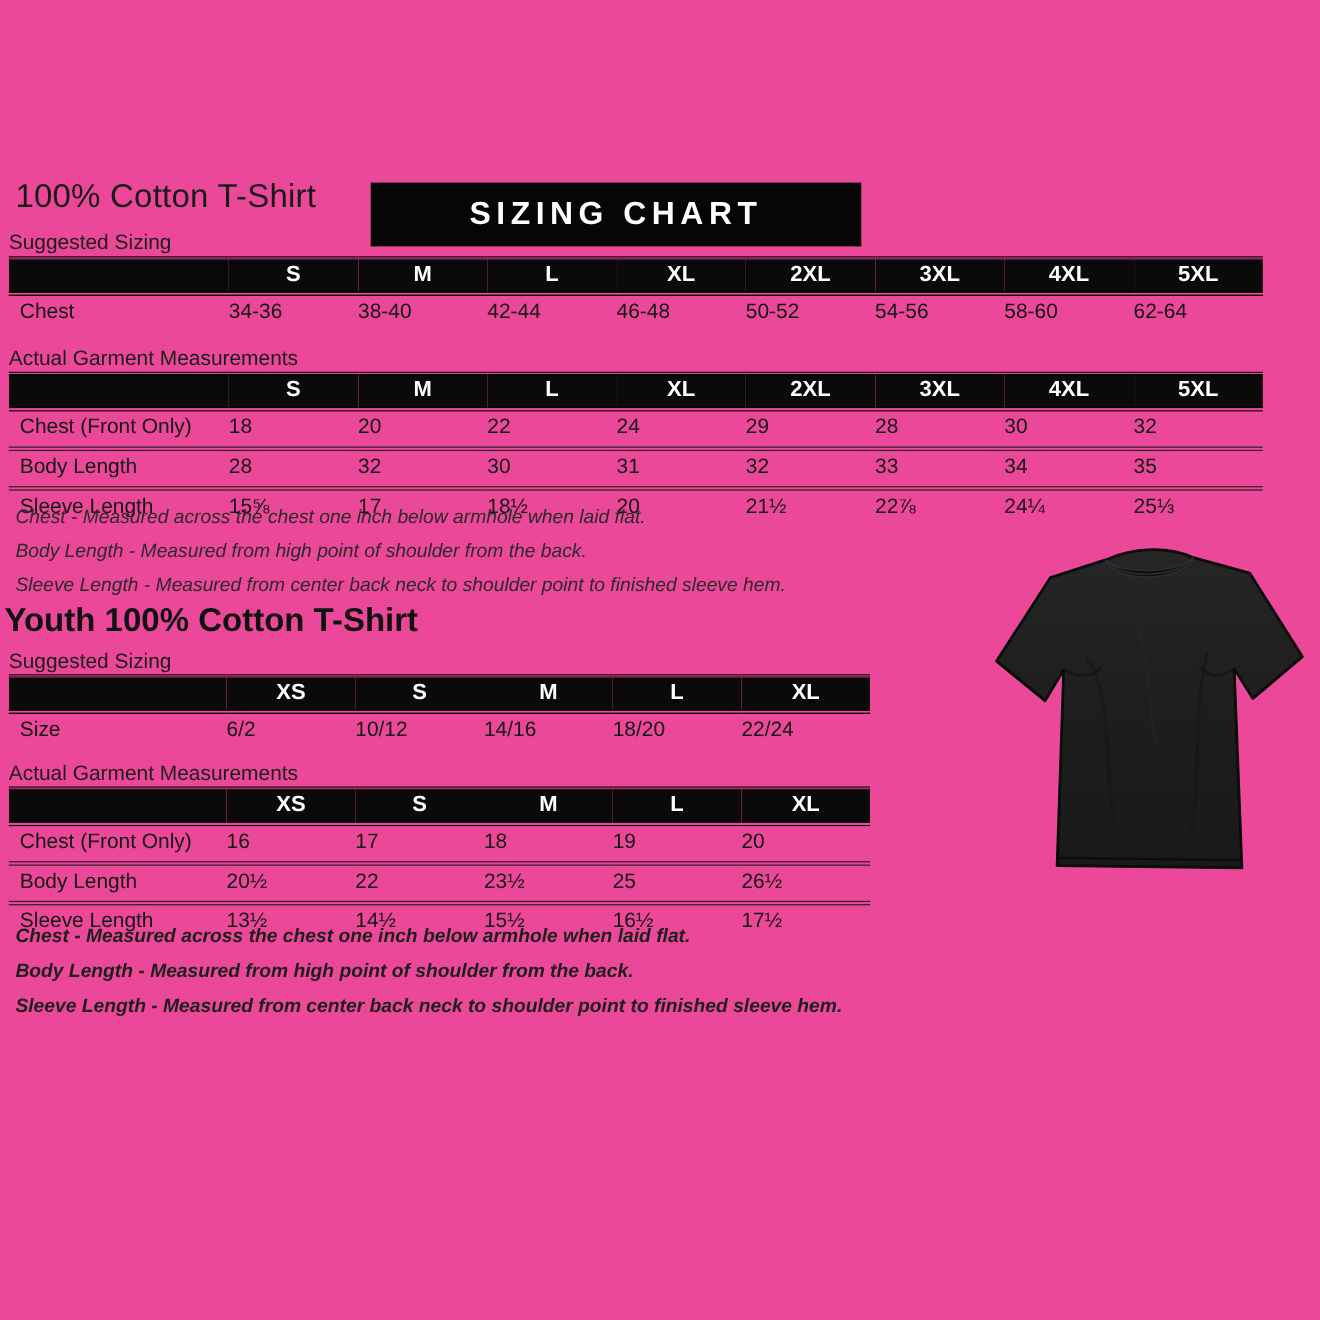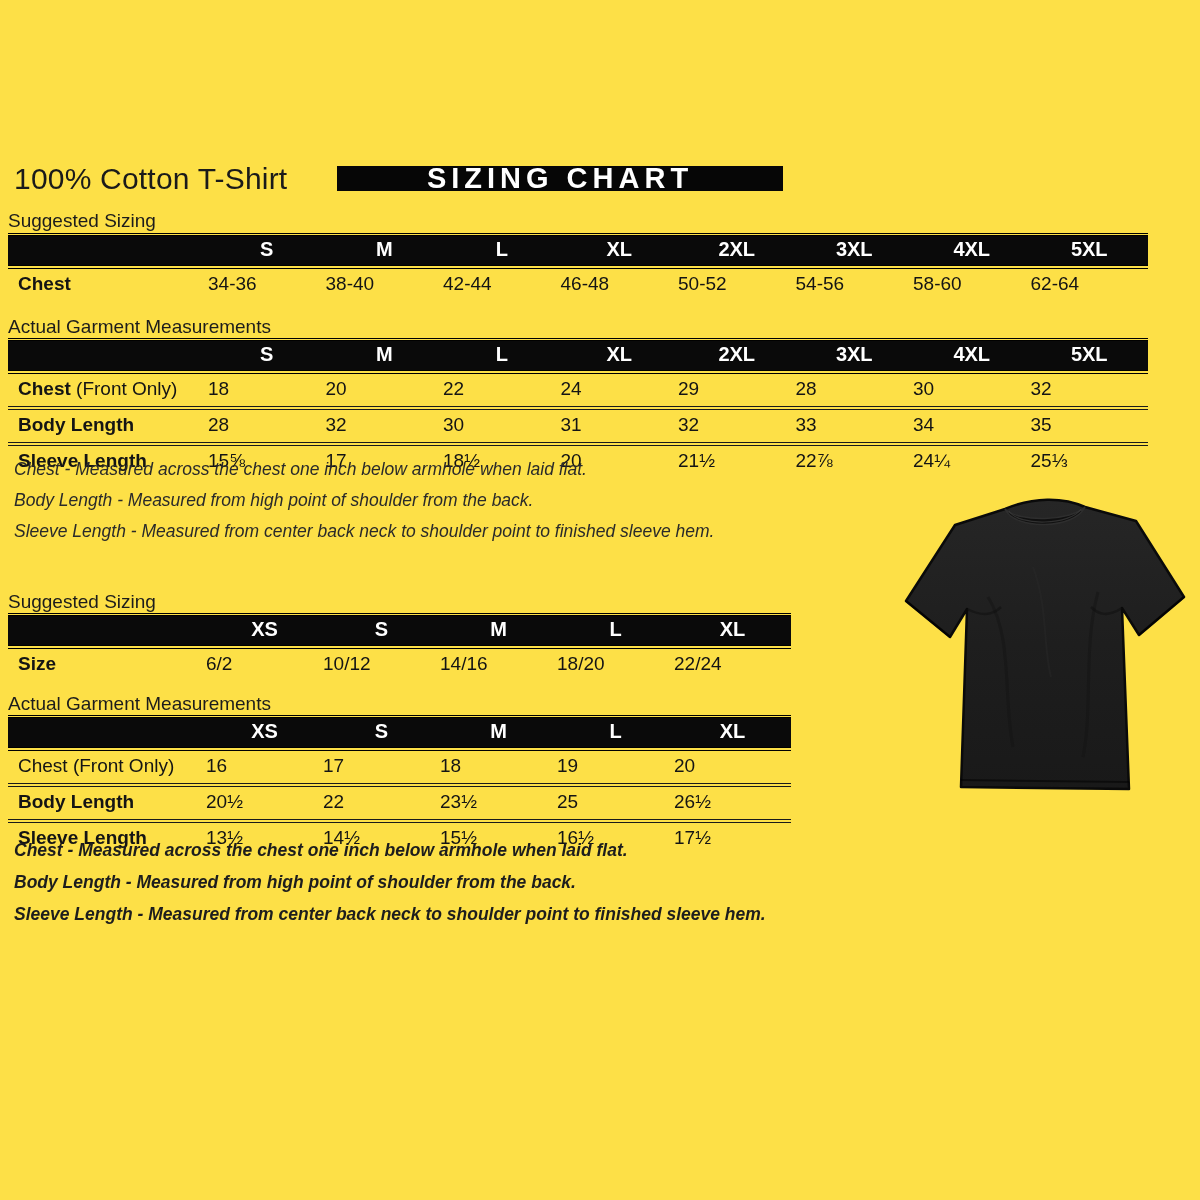--- a/index.html
+++ b/index.html
@@ -1,28 +1,28 @@
 <!DOCTYPE html>
 <html><head>
 <meta charset="utf-8">
 <style>
   html,body{margin:0;padding:0;background:#ffffff;}
-  .page{position:relative;width:1200px;height:1200px;background:#fde047;overflow:hidden;
+  .page{position:relative;width:1200px;height:1200px;background:#ec4899;overflow:hidden;
         font-family:"Liberation Sans","DejaVu Sans",sans-serif;color:#111;}
   .title{position:absolute;left:14px;top:162px;font-size:30px;font-weight:500;color:#1a1a1a;letter-spacing:.2px;}
-  .banner{position:absolute;left:337px;top:166px;width:446px;height:25px;background:#060606;
+  .banner{position:absolute;left:337px;top:166px;width:446px;height:58px;background:#060606;
           display:flex;align-items:center;justify-content:center;}
   .banner span{color:#fff;font-weight:700;font-size:29px;letter-spacing:5px;}
   .sec-label{position:absolute;left:8px;font-size:19px;color:#1c1c1c;}
   .sz{position:absolute;border-collapse:collapse;table-layout:fixed;}
   .sz th{background:#0a0a0a;background-clip:padding-box;color:#fff;font-weight:700;font-size:20px;
          padding:2px 0 4px;border-top:3px double #000;border-bottom:4px double #000;text-align:center;}
   .sz td{font-size:19px;color:#141414;text-align:left;padding:4px 0 6px;white-space:nowrap;}
   .sz td.lbl{text-align:left;padding-left:10px;}
-  .b{font-weight:700;margin-top:16px;}
+  .b{font-weight:400;margin-top:16px;}
   .sz.meas tbody tr + tr td{border-top:4px double #1a1a1a;}
   .notes{position:absolute;left:14px;font-size:17.5px;color:#2a2a2a;}
   .notes .note{margin-bottom:10px;font-style:italic;}
   .notes.bold .note{font-weight:600;color:#1d1d1d;margin-bottom:11px;}
   .youth-title{position:absolute;left:4px;top:548px;font-size:30px;font-weight:700;color:#111;}
   .tshirt{position:absolute;left:893px;top:477px;width:300px;height:330px;}
 </style>
 </head>
 <body>
 
@@ -122,20 +122,21 @@
       </tr>
     </tbody>
   </table>
 
   <div class="notes" style="top:459px">
     <div class="note">Chest - Measured across the chest one inch below armhole when laid flat.</div>
     <div class="note">Body Length - Measured from high point of shoulder from the back.</div>
     <div class="note">Sleeve Length - Measured from center back neck to shoulder point to finished sleeve hem.</div>
   </div>
 
+  <div class="youth-title">Youth 100% Cotton T-Shirt</div>
 
   <div class="sec-label" style="top:591px">Suggested Sizing</div>
   <table class="sz" style="top:613px;left:8px;width:783px;">
     <colgroup>
         <col style="width:198px">
         <col span="5">
       </colgroup>
     <thead>
       <tr>
         <th></th>

